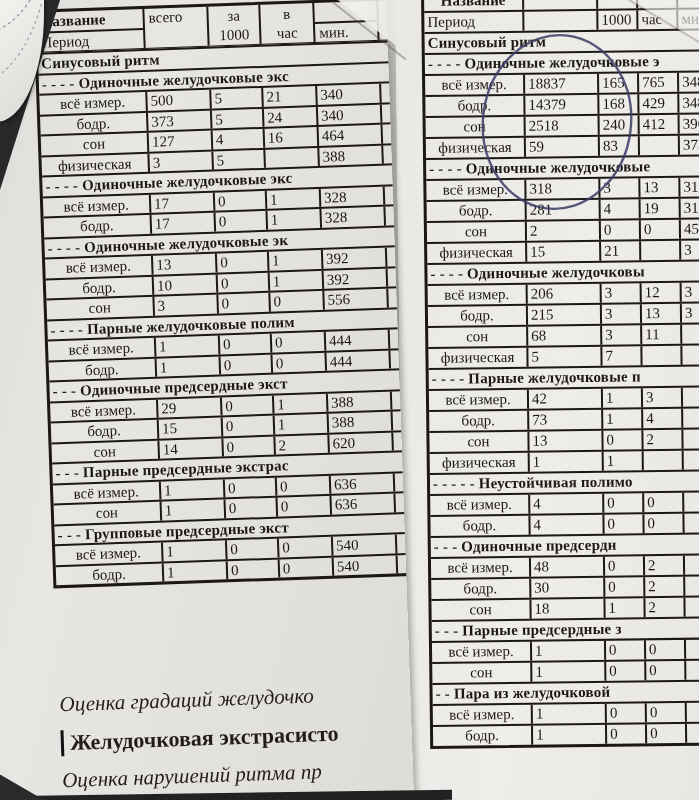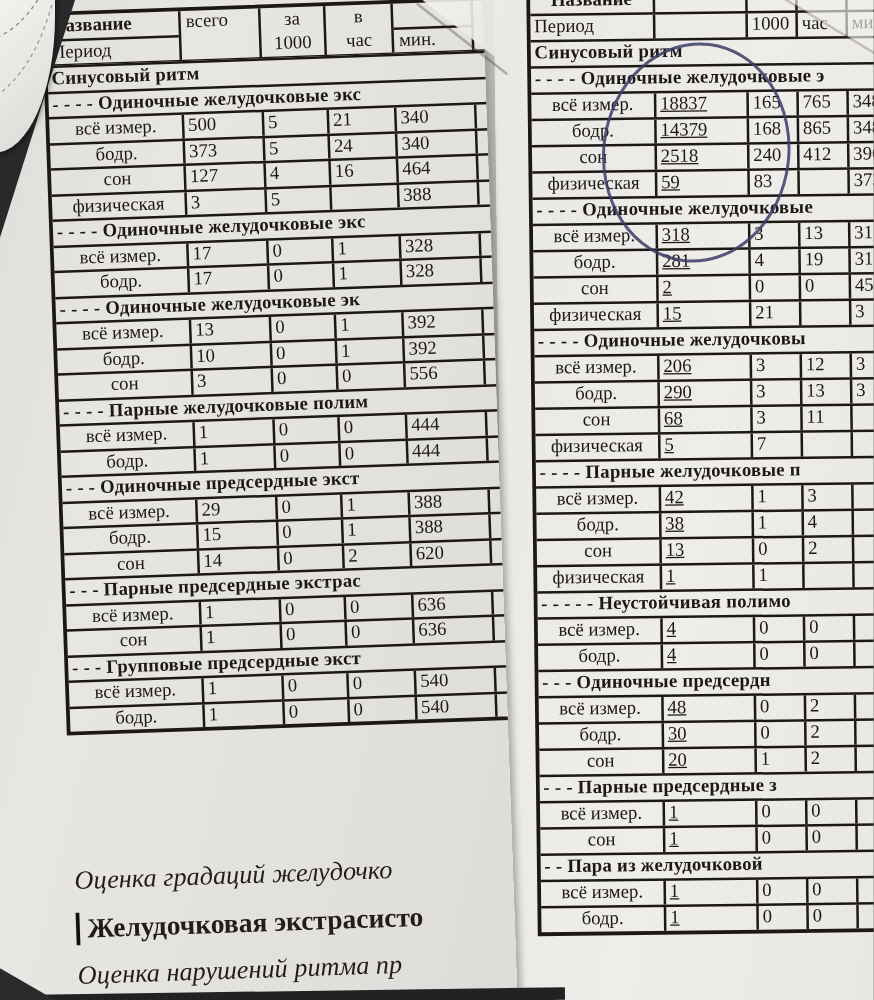--- a/index.html
+++ b/index.html
@@ -31,21 +31,21 @@
   .trow{display:flex;align-items:stretch;}
   .trow + .trow, .hrow + .trow, .hrow + .hrow, .lhead + .trow{border-top:2px solid var(--ink);}
   .cell{border-right:2px solid var(--ink);box-sizing:border-box;white-space:nowrap;overflow:hidden;}
   .cell:last-child{border-right:none;}
   .ltable .cell{font-size:15px;line-height:16.5px;padding:1px 3px;}
   .rtable .cell{font-size:15px;line-height:17px;padding:1px 3px;}
   .lbl{text-align:center;}
   .val{text-align:left;}
   .ltable .lbl{width:108px;} .ltable .v1{width:64px;} .ltable .v2{width:52px;}
   .ltable .v3{width:54px;} .ltable .v4{width:64px;} .ltable .sliver{flex:1;border-right:none;}
-  .rtable .lbl{width:100px;} .rtable .v1{width:74px;text-decoration:underline;} .rtable .v2{width:40px;}
+  .rtable .lbl{width:100px;} .rtable .v1{width:74px;} .rtable .v2{width:40px;}
   .rtable .v3{width:40px;} .rtable .v4{flex:1;border-right:none;}
   .trow.band .lbl{flex:1;width:auto;text-align:left;font-weight:bold;border-right:none;letter-spacing:.2px;}
 
   
   .lhead{display:flex;border-bottom:1px solid var(--ink);}
   .hcol{border-right:2px solid var(--ink);box-sizing:border-box;display:flex;flex-direction:column;}
   .hcol:last-child{border-right:none;}
   .lhead .hname{font-weight:bold;border-bottom:2px solid var(--ink);}
   .hcell,.hline{font-size:15px;line-height:16.5px;padding:1px 4px;white-space:nowrap;overflow:hidden;}
   .lhead .w-lbl{width:108px;} .lhead .w1{width:64px;} .lhead .w2{width:52px;}
@@ -136,21 +136,21 @@
           <div class="cell val v1">18837</div>
           <div class="cell val v2">165</div>
           <div class="cell val v3">765</div>
           <div class="cell val v4">348</div>
         </div>
 
         <div class="trow data">
           <div class="cell lbl">бодр.</div>
           <div class="cell val v1">14379</div>
           <div class="cell val v2">168</div>
-          <div class="cell val v3">865</div>
+          <div class="cell val v3">429</div>
           <div class="cell val v4">348</div>
         </div>
 
         <div class="trow data">
           <div class="cell lbl">сон</div>
           <div class="cell val v1">2518</div>
           <div class="cell val v2">240</div>
           <div class="cell val v3">412</div>
           <div class="cell val v4">396</div>
         </div>
@@ -208,21 +208,21 @@
         <div class="trow data">
           <div class="cell lbl">всё измер.</div>
           <div class="cell val v1">206</div>
           <div class="cell val v2">3</div>
           <div class="cell val v3">12</div>
           <div class="cell val v4">3</div>
         </div>
 
         <div class="trow data">
           <div class="cell lbl">бодр.</div>
-          <div class="cell val v1">290</div>
+          <div class="cell val v1">215</div>
           <div class="cell val v2">3</div>
           <div class="cell val v3">13</div>
           <div class="cell val v4">3</div>
         </div>
 
         <div class="trow data">
           <div class="cell lbl">сон</div>
           <div class="cell val v1">68</div>
           <div class="cell val v2">3</div>
           <div class="cell val v3">11</div>
@@ -245,21 +245,21 @@
         <div class="trow data">
           <div class="cell lbl">всё измер.</div>
           <div class="cell val v1">42</div>
           <div class="cell val v2">1</div>
           <div class="cell val v3">3</div>
           <div class="cell val v4"></div>
         </div>
 
         <div class="trow data">
           <div class="cell lbl">бодр.</div>
-          <div class="cell val v1">38</div>
+          <div class="cell val v1">73</div>
           <div class="cell val v2">1</div>
           <div class="cell val v3">4</div>
           <div class="cell val v4"></div>
         </div>
 
         <div class="trow data">
           <div class="cell lbl">сон</div>
           <div class="cell val v1">13</div>
           <div class="cell val v2">0</div>
           <div class="cell val v3">2</div>
@@ -311,21 +311,21 @@
         <div class="trow data">
           <div class="cell lbl">бодр.</div>
           <div class="cell val v1">30</div>
           <div class="cell val v2">0</div>
           <div class="cell val v3">2</div>
           <div class="cell val v4"></div>
         </div>
 
         <div class="trow data">
           <div class="cell lbl">сон</div>
-          <div class="cell val v1">20</div>
+          <div class="cell val v1">18</div>
           <div class="cell val v2">1</div>
           <div class="cell val v3">2</div>
           <div class="cell val v4"></div>
         </div>
 
         <div class="trow band">
           <div class="cell lbl">- - - Парные предсердные з</div>
 
         </div>
 

